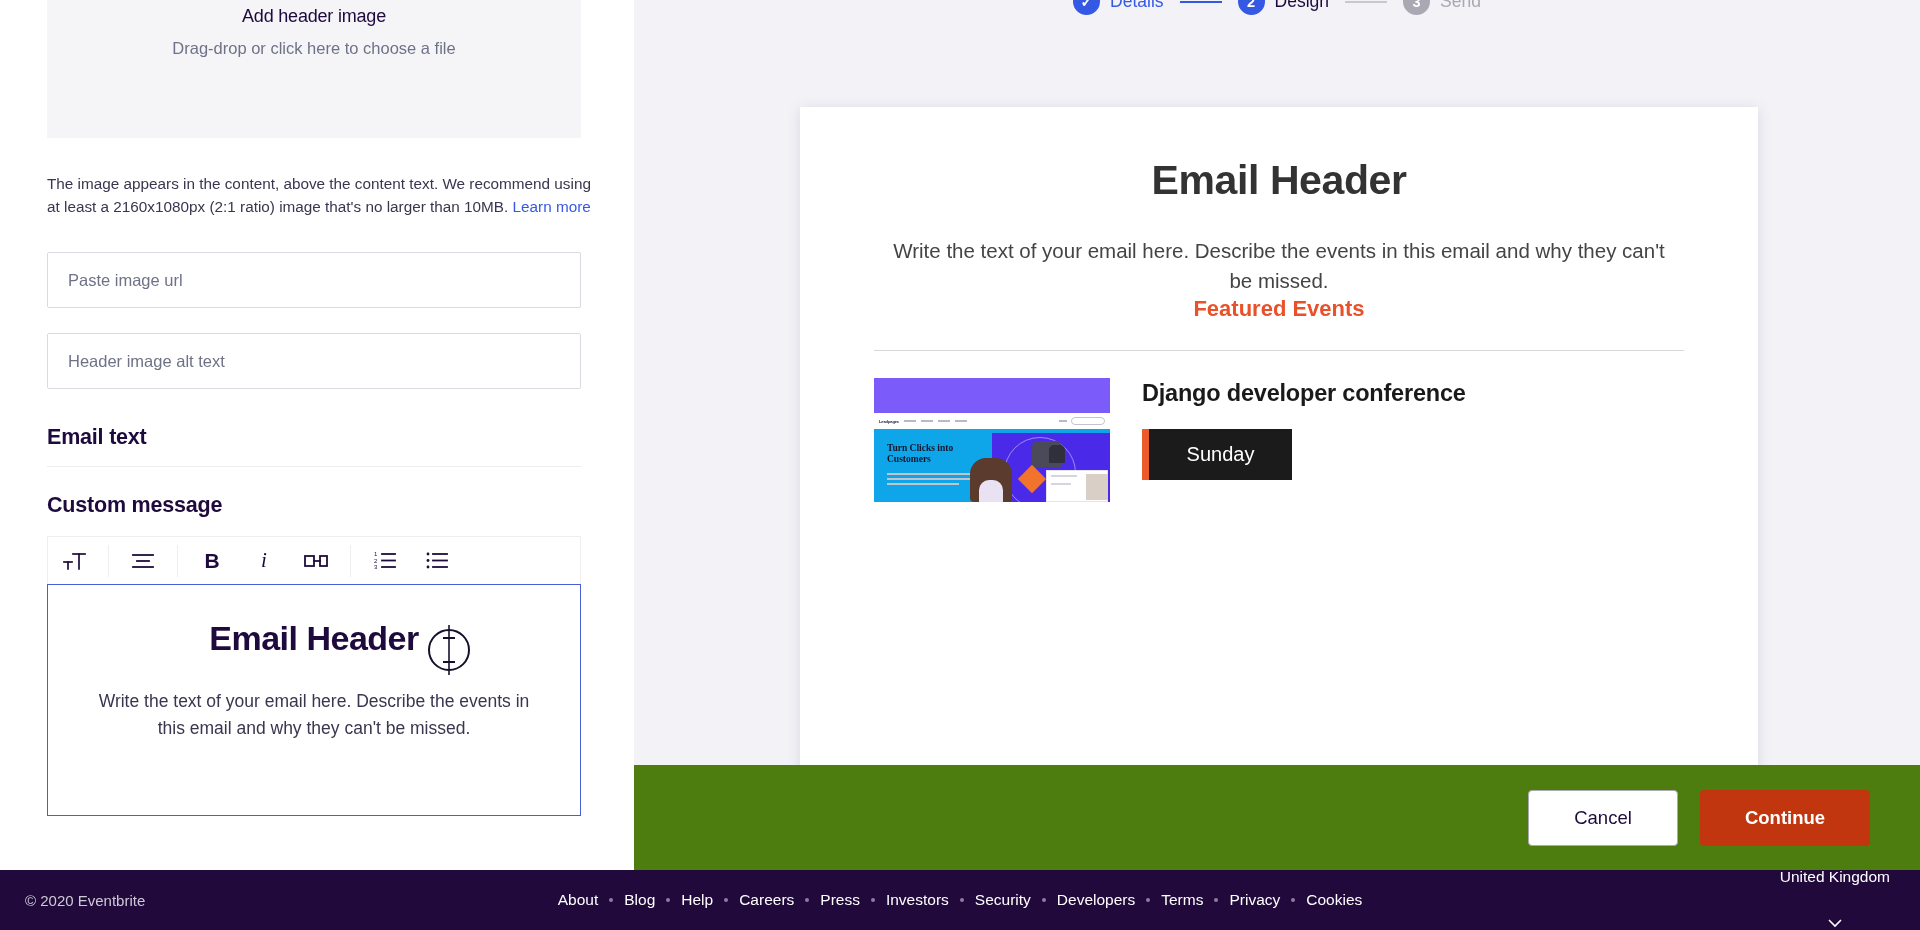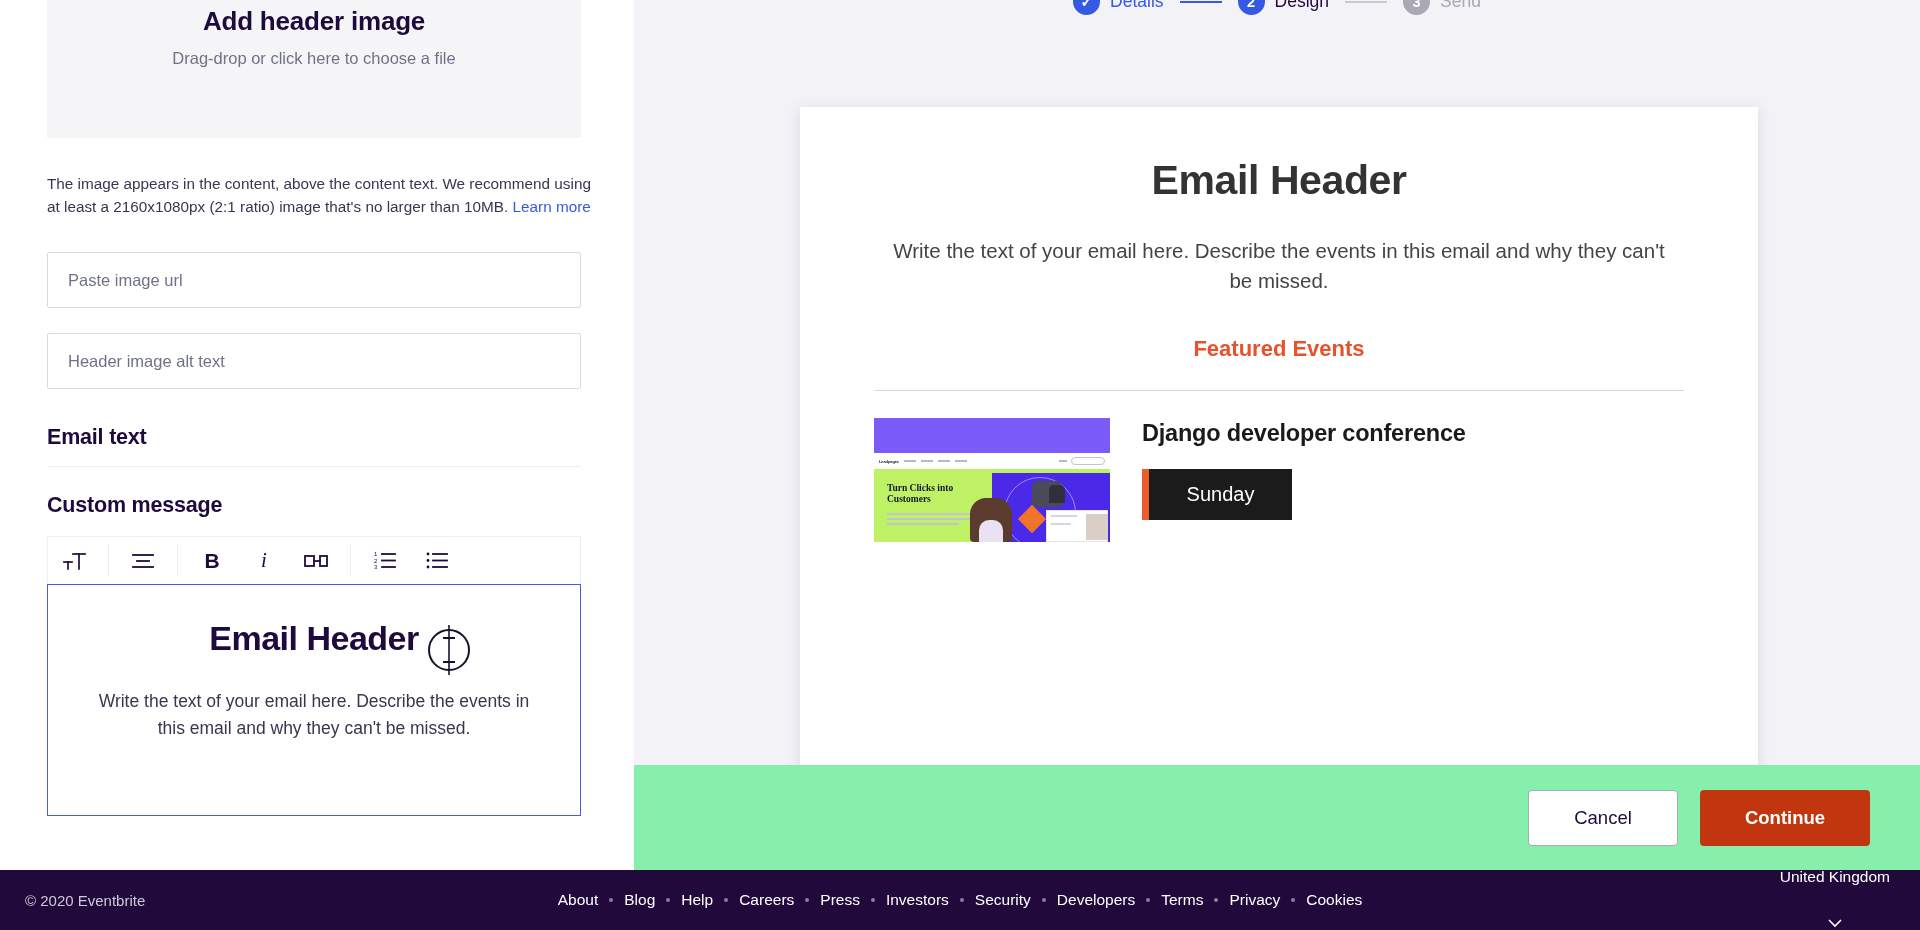--- a/index.html
+++ b/index.html
@@ -35,22 +35,22 @@
     left: 47px; top: -72px;
     width: 534px;
     height: 210px;
     background: #f5f5f8;
     display: flex;
     flex-direction: column;
     align-items: center;
     padding-top: 78px;
   }
   .dropzone-title {
-    font-size: 26px;
-    font-weight: bold;
+    font-size: 18px;
+    font-weight: normal;
     color: #1e0a3c;
     letter-spacing: -0.2px;
   }
   .dropzone-sub {
     margin-top: 12px;
     font-size: 16.5px;
     color: #6f7287;
   }
 
   .helper-text {
@@ -244,21 +244,20 @@
     letter-spacing: -0.4px;
   }
   .email-paragraph {
     margin-top: 32px;
     font-size: 20.5px;
     line-height: 30px;
     color: #444444;
     padding: 0 6px;
   }
   .email-featured {
-    margin-top: 40px;
     font-size: 22px;
     font-weight: bold;
     color: #e8512a;
   }
   .email-divider {
     margin-top: 28px;
     height: 1px;
     background: #d8d8d8;
   }
 
@@ -303,21 +302,21 @@
   .thumb-navright {
     margin-left: auto; display: flex; align-items: center; gap: 4px;
   }
   .thumb-navright i { display:block; width:8px; height:2.5px; background:#b9b9c4; font-style:normal;}
   .thumb-navbtn {
     width: 34px; height: 8px; border: 0.7px solid #c4c4cf; border-radius: 5px;
   }
   .thumb-lower {
     position: absolute; left: 0; top: 51px;
     width: 100%; height: 73px;
-    background: #bef264;
+    background: #0ea5e9;
   }
   .thumb-headline {
     position: absolute; left: 13px; top: 14px;
     width: 88px;
     font-family: "Liberation Serif", serif;
     font-size: 9.5px;
     font-weight: bold;
     line-height: 11px;
     color: #16162b;
   }
@@ -431,21 +430,21 @@
     cursor: pointer;
     font-family: "Liberation Sans", sans-serif;
   }
 
   
   .action-bar {
     position: absolute;
     left: 634px; top: 765px;
     width: 1286px;
     height: 105px;
-    background: #86efac;
+    background: #4d7c0f;
     display: flex;
     align-items: center;
     justify-content: flex-end;
     padding-right: 50px;
     gap: 22px;
   }
   .btn-cancel {
     width: 150px; height: 56px;
     background: #ffffff;
     border: 1px solid #a9a8b3;

